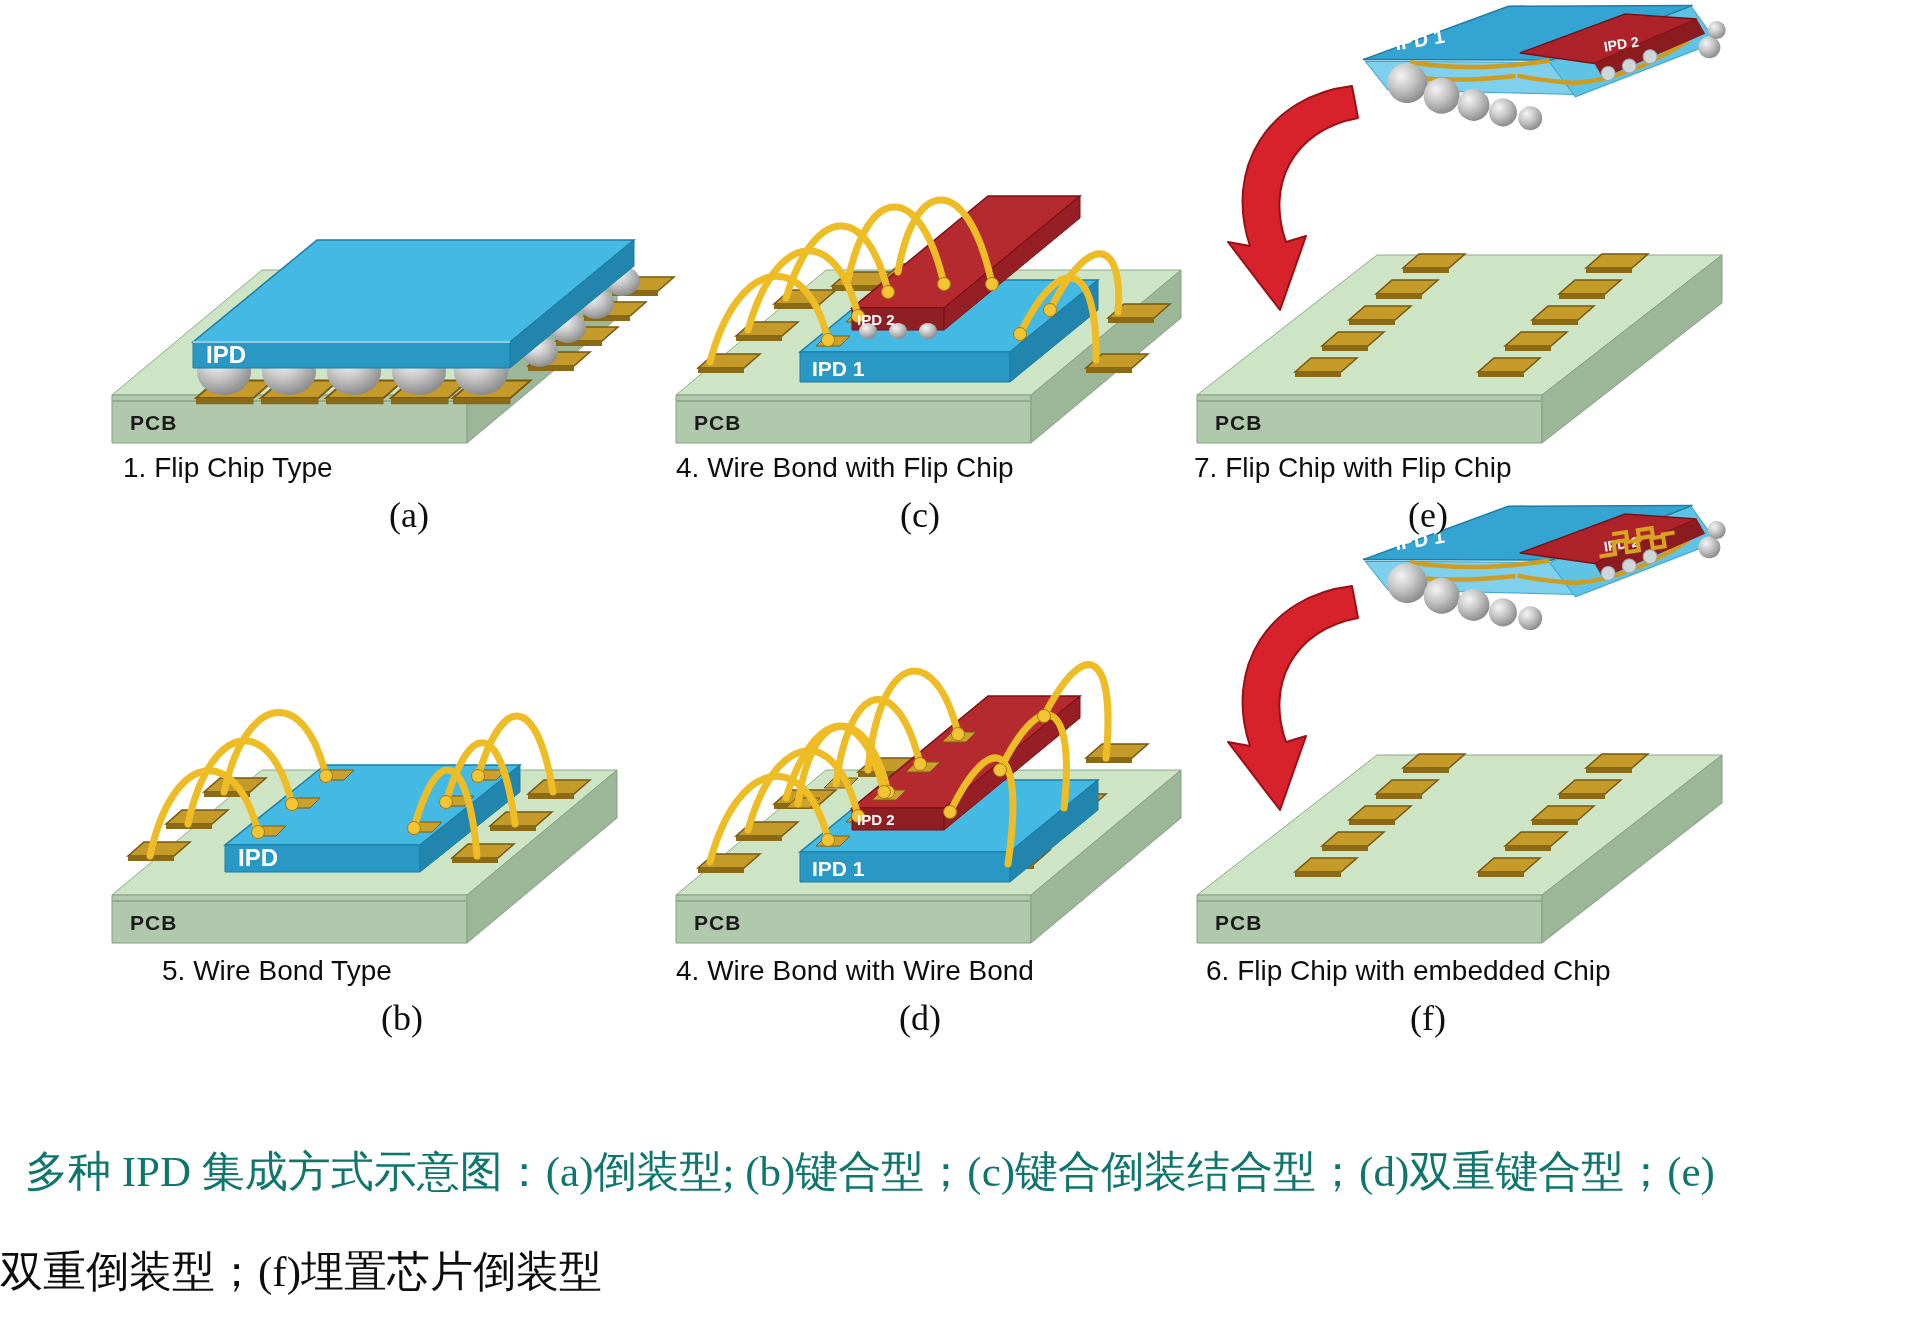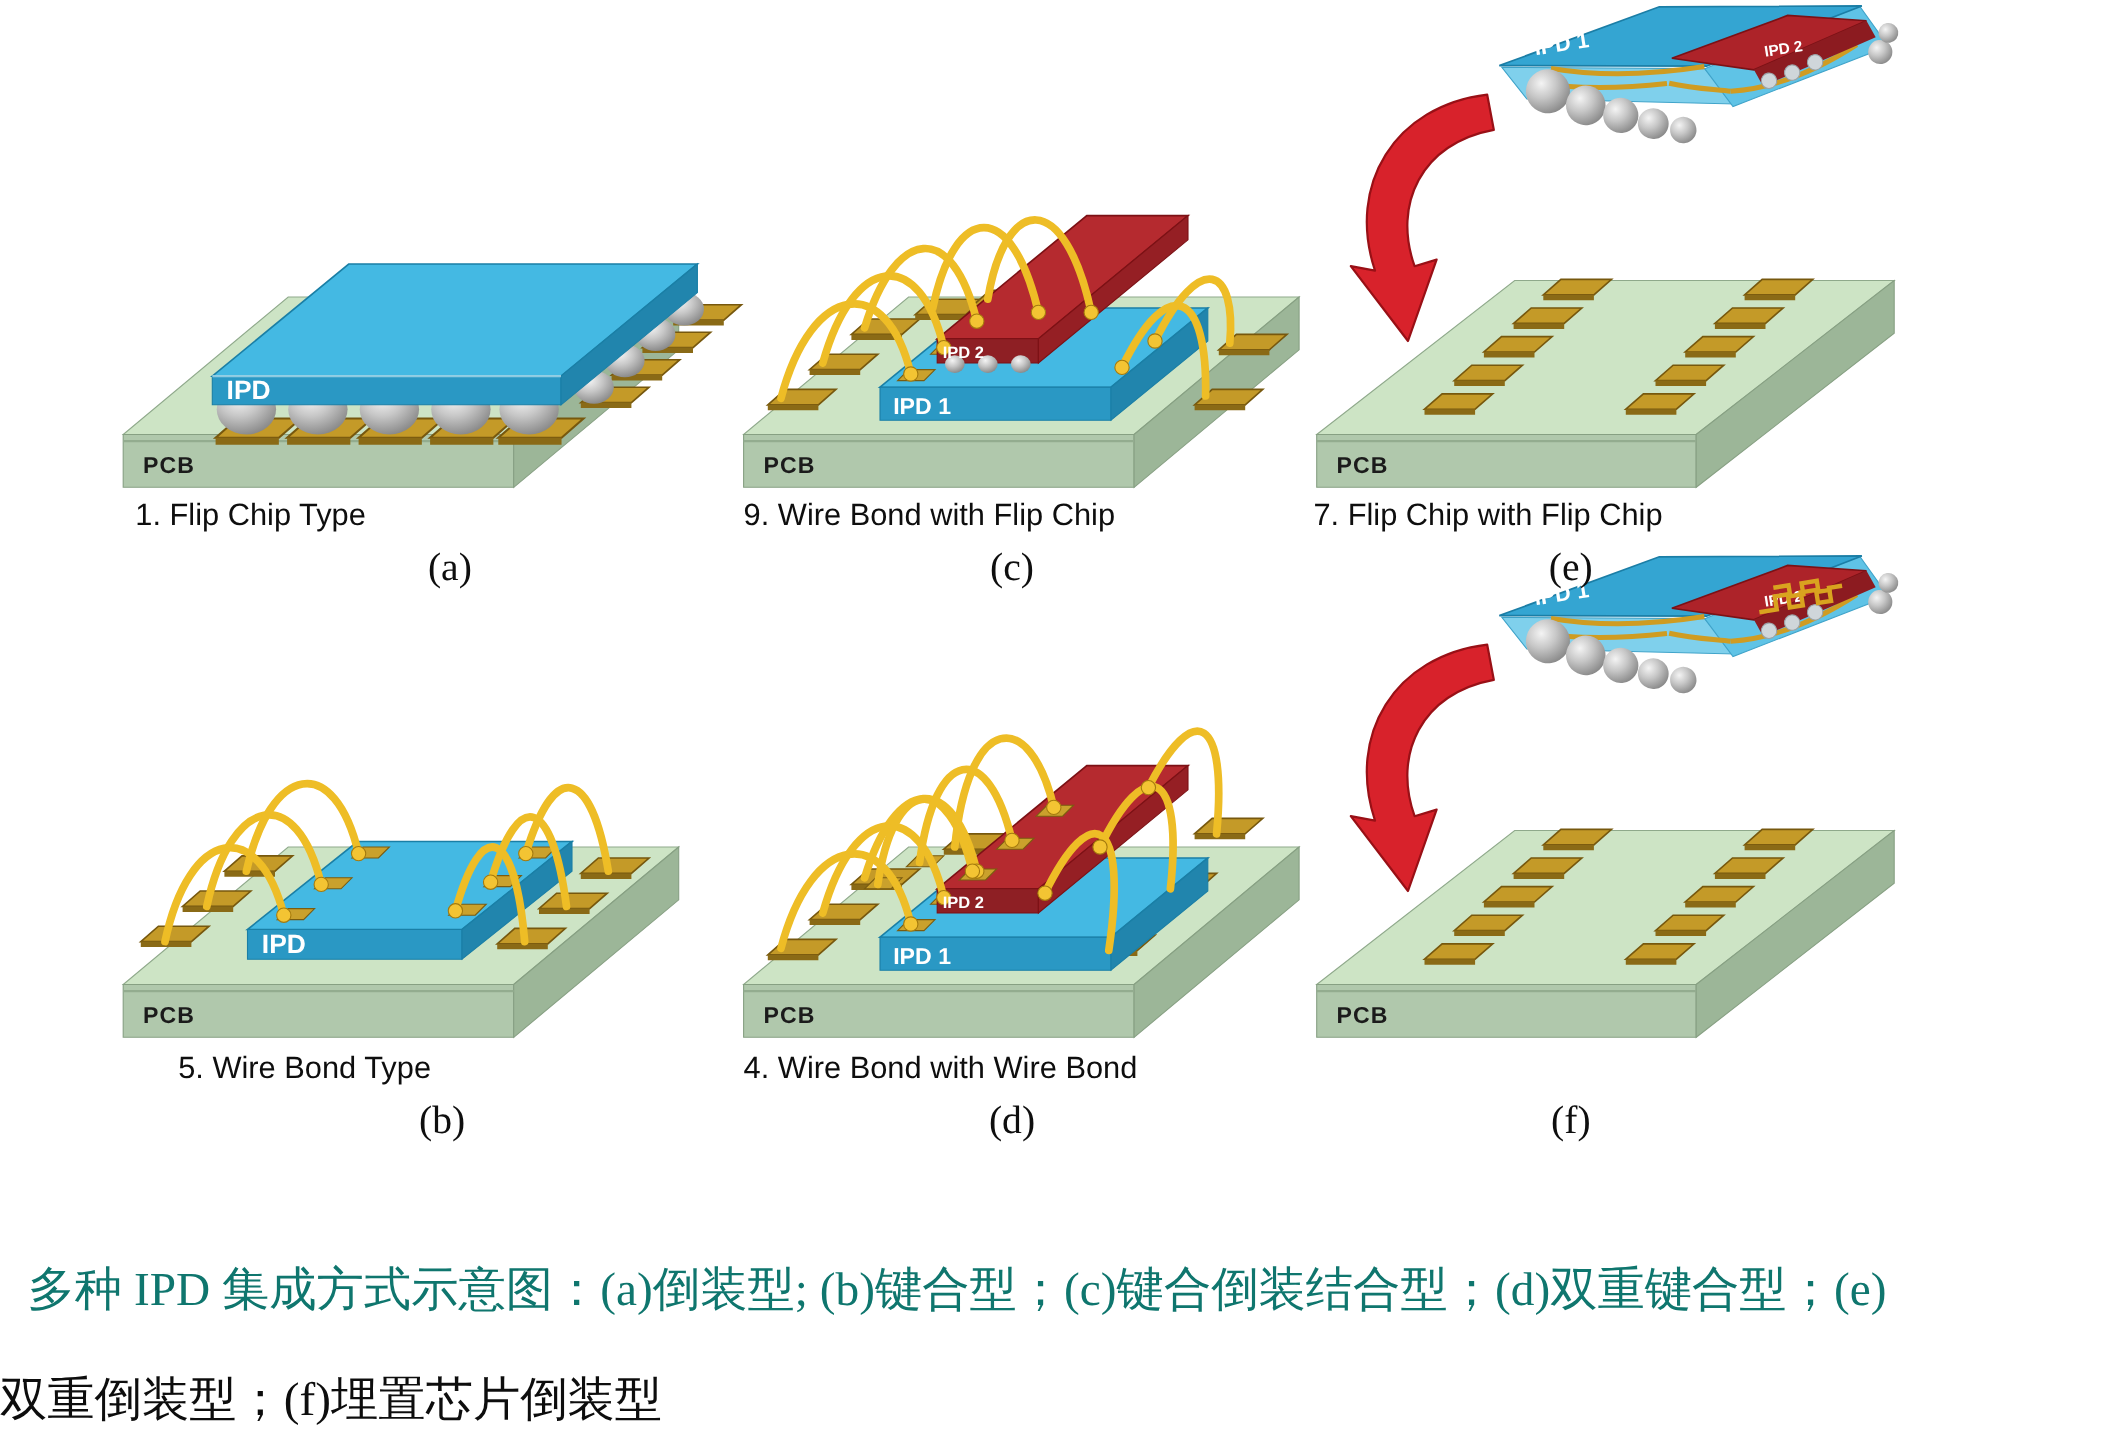--- a/index.html
+++ b/index.html
@@ -292,24 +292,25 @@
   <text class="ipdbig" x="206" y="363">IPD</text>
   <text class="ipdbig" x="238" y="866">IPD</text>
 
   <text class="ipd1" x="812" y="376">IPD 1</text>
   <text class="ipd2" x="857" y="325">IPD 2</text>
   <text class="ipd1" x="812" y="876">IPD 1</text>
   <text class="ipd2" x="857" y="825">IPD 2</text>
 </svg>
 
 <div class="title" style="left:123px;top:452px">1. Flip Chip Type</div>
-<div class="title" style="left:676px;top:452px">9. Wire Bond with Flip Chip</div>
+<div class="title" style="left:676px;top:452px">4. Wire Bond with Flip Chip</div>
 <div class="title" style="left:1194px;top:452px">7. Flip Chip with Flip Chip</div>
 <div class="title" style="left:162px;top:955px">5. Wire Bond Type</div>
 <div class="title" style="left:676px;top:955px">4. Wire Bond with Wire Bond</div>
+<div class="title" style="left:1206px;top:955px">6. Flip Chip with embedded Chip</div>
 
 <div class="letter" style="left:369px;top:494px">(a)</div>
 <div class="letter" style="left:880px;top:494px">(c)</div>
 <div class="letter" style="left:1388px;top:494px">(e)</div>
 <div class="letter" style="left:362px;top:997px">(b)</div>
 <div class="letter" style="left:880px;top:997px">(d)</div>
 <div class="letter" style="left:1388px;top:997px">(f)</div>
 
 <div class="cap" style="left:25px;top:1143px">多种 IPD 集成方式示意图：(a)倒装型; (b)键合型；(c)键合倒装结合型；(d)双重键合型；(e)</div>
 <div class="cap2" style="top:1243px">双重倒装型；(f)埋置芯片倒装型</div>

